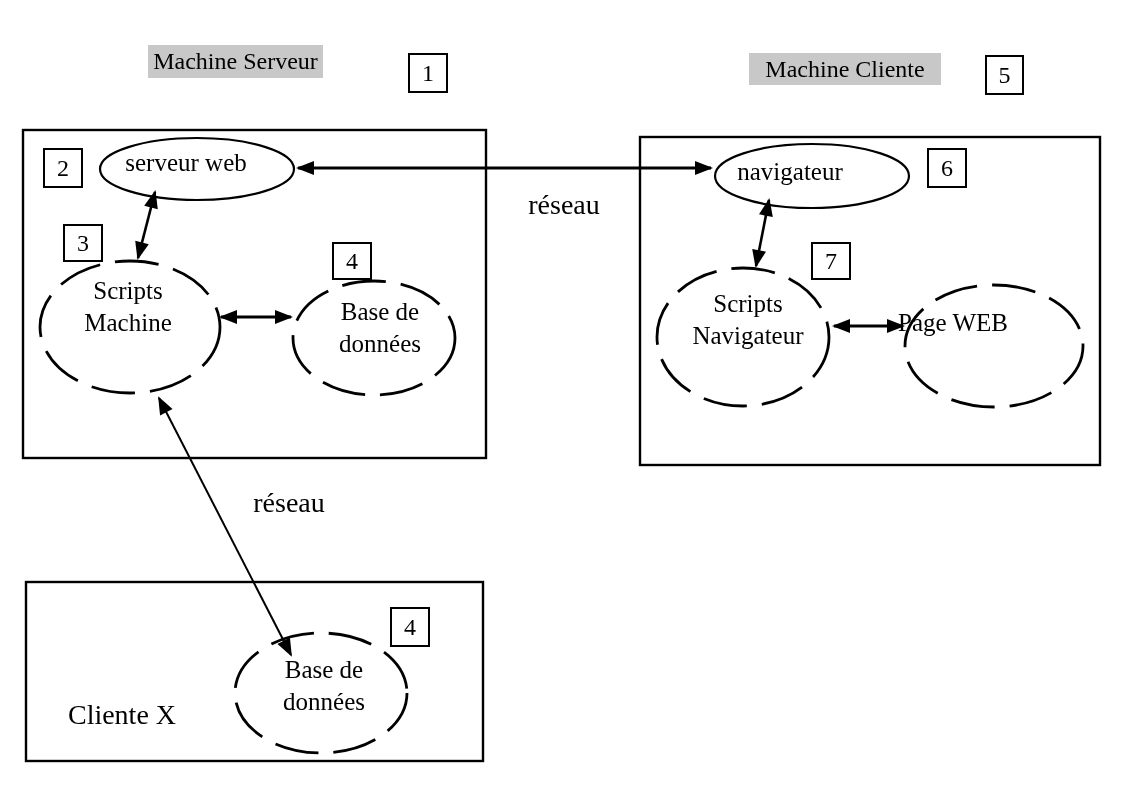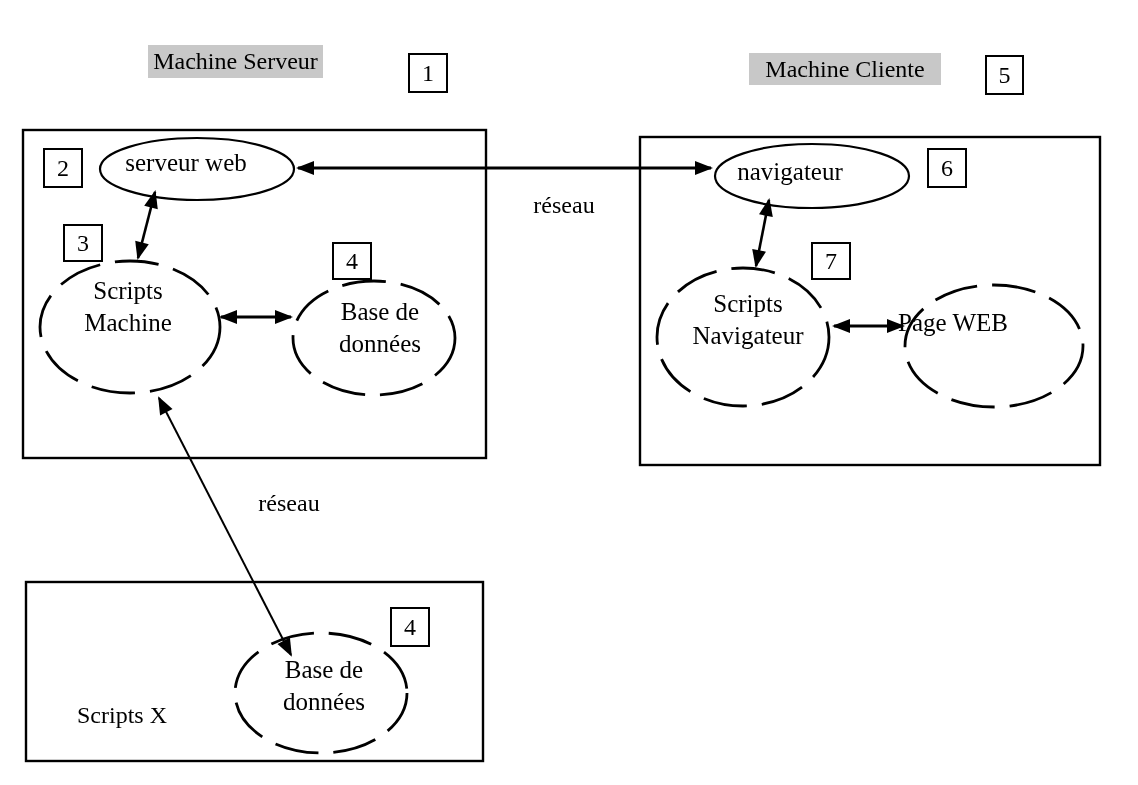--- a/index.html
+++ b/index.html
@@ -38,21 +38,21 @@
 
   .label {
     position: absolute;
     transform: translate(-50%, -50%);
     text-align: center;
     font-size: 25px;
     line-height: 1.28;
     white-space: nowrap;
   }
   .label .line { display: block; }
-  .free-label { font-size: 24px; }
+  .free-label { font-size: 28px; }
   .badge {
     position: absolute;
     box-sizing: border-box;
     border: 2px solid var(--ink, #000000);
     background: #ffffff;
     display: flex;
     align-items: center;
     justify-content: center;
     font-size: 24px;
   }
@@ -131,15 +131,15 @@
 
   <div class="label" style="left:953px; top:323px;">Page WEB</div>
 
   <div class="label" style="left:324px; top:686px;">
     <span class="line">Base de</span>
     <span class="line">données</span>
   </div>
 
   <div class="label free-label" style="left:564px; top:205px;">réseau</div>
   <div class="label free-label" style="left:289px; top:503px;">réseau</div>
-  <div class="label free-label" style="left:122px; top:715px;">Scripts X</div>
+  <div class="label free-label" style="left:122px; top:715px;">Cliente X</div>
 
 </div>
 
 </body></html>

